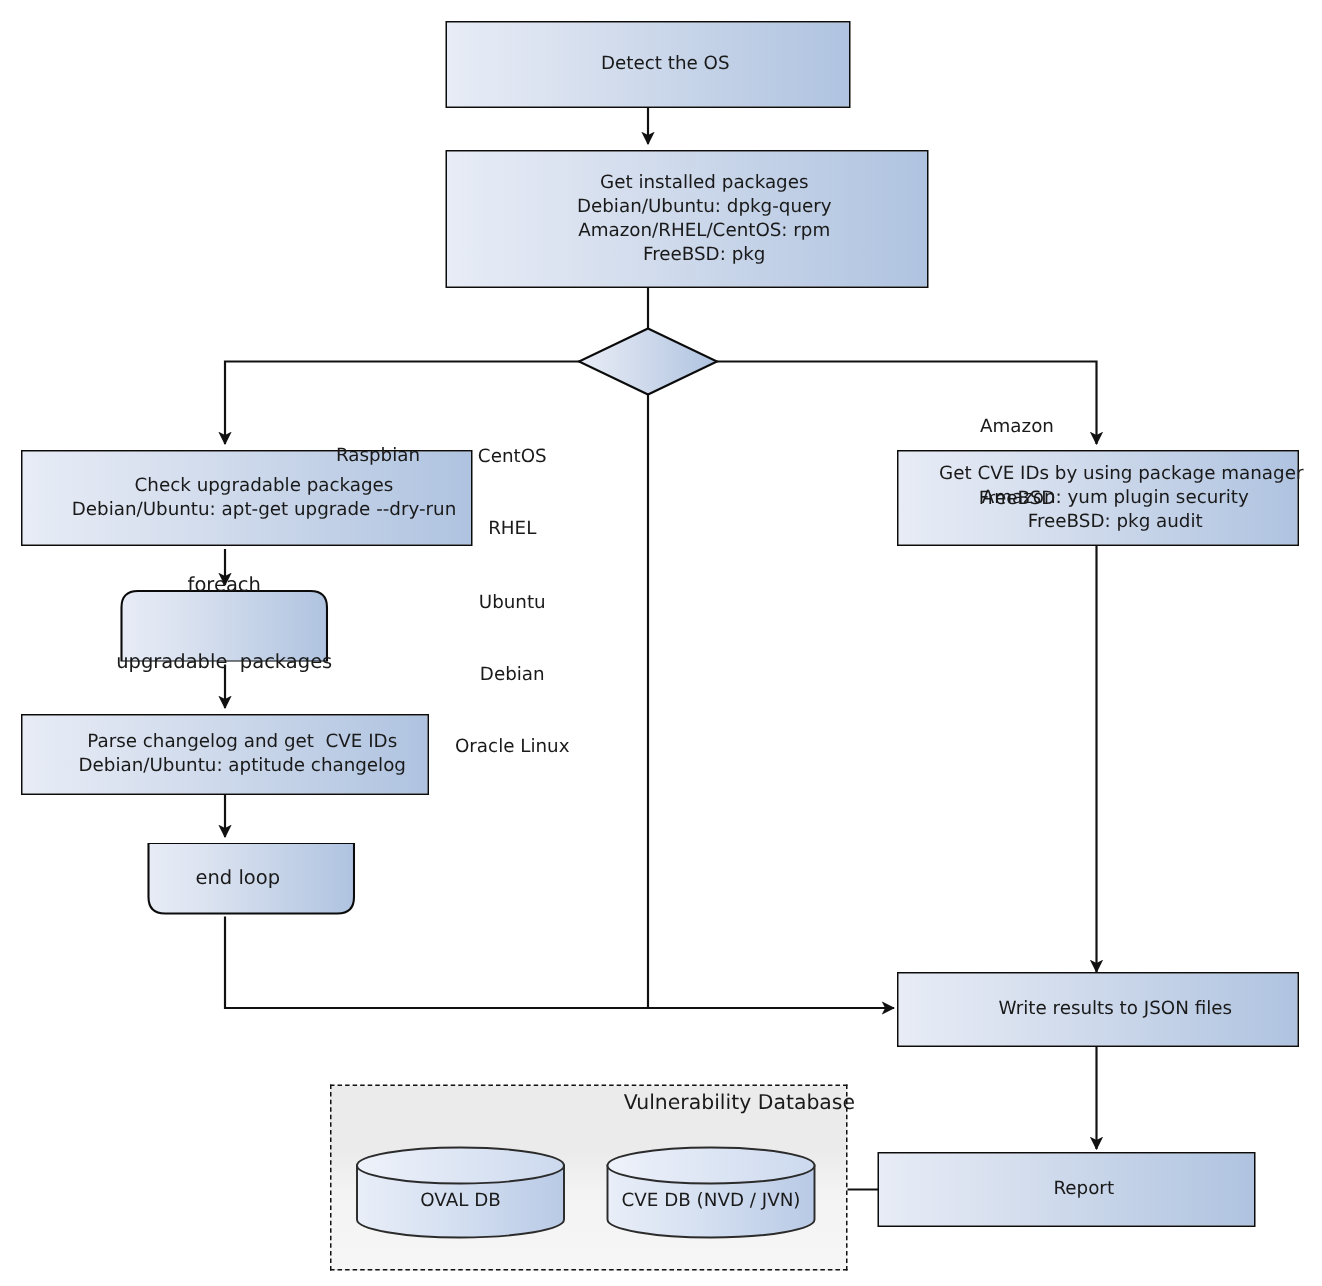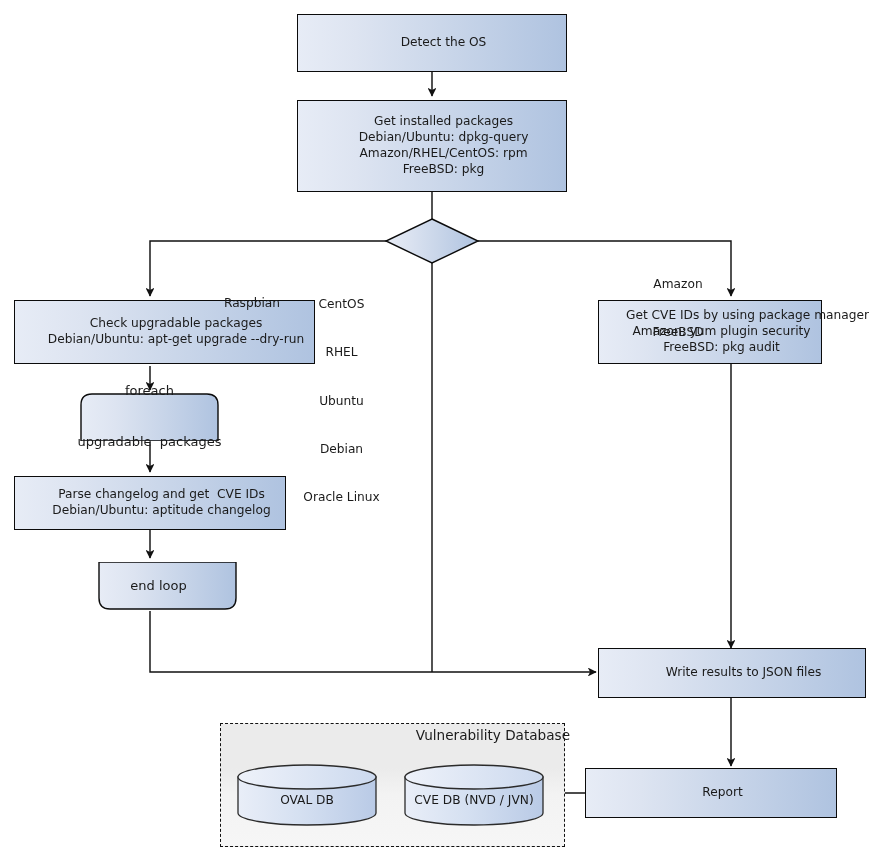--- a/index.html
+++ b/index.html
@@ -169,21 +169,21 @@
       <path d="M 545 793 L 596 793"></path>
     </g>
   </svg>
 
   <div class="node proc" style="left:297px; top:14px; width:270px; height:58px;">
     <div class="lines">
       <div>Detect the OS</div>
     </div>
   </div>
 
-  <div class="node proc" style="left:297px; top:100px; width:270px; height:92px;justify-content:center;">
+  <div class="node proc" style="left:297px; top:100px; width:322px; height:92px;justify-content:center;">
     <div class="lines">
       <div>Get installed packages</div>
       <div>Debian/Ubuntu: dpkg-query</div>
       <div>Amazon/RHEL/CentOS: rpm</div>
       <div>FreeBSD: pkg</div>
     </div>
   </div>
 
   <svg class="layer" viewBox="0 0 881 857" style="z-index:2;" xmlns="http://www.w3.org/2000/svg">
     <polygon points="432,219 478,241 432,263 386,241" fill="url(#boxgrad)" stroke="#0b0b0b" stroke-width="1.4"></polygon>
@@ -219,21 +219,21 @@
     <svg viewBox="0 0 139 48" width="139" height="48" xmlns="http://www.w3.org/2000/svg">
       <path d="M 1 0 L 1 36 Q 1 47 12 47 L 127 47 Q 138 47 138 36 L 138 0 Z" fill="url(#loopgrad)" stroke="#0b0b0b" stroke-width="1.4"></path>
     </svg>
     <div class="label">
       <div>
         <div>end loop</div>
       </div>
     </div>
   </div>
 
-  <div class="node proc" style="left:598px; top:300px; width:224px; height:64px;">
+  <div class="node proc" style="left:598px; top:300px; width:268px; height:64px;">
     <div class="lines">
       <div>Get CVE IDs by using package manager</div>
       <div>Amazon: yum plugin security</div>
       <div>FreeBSD: pkg audit</div>
     </div>
   </div>
 
   <div class="node proc" style="left:598px; top:648px; width:268px; height:50px;">
     <div class="lines">
       <div>Write results to JSON files</div>

